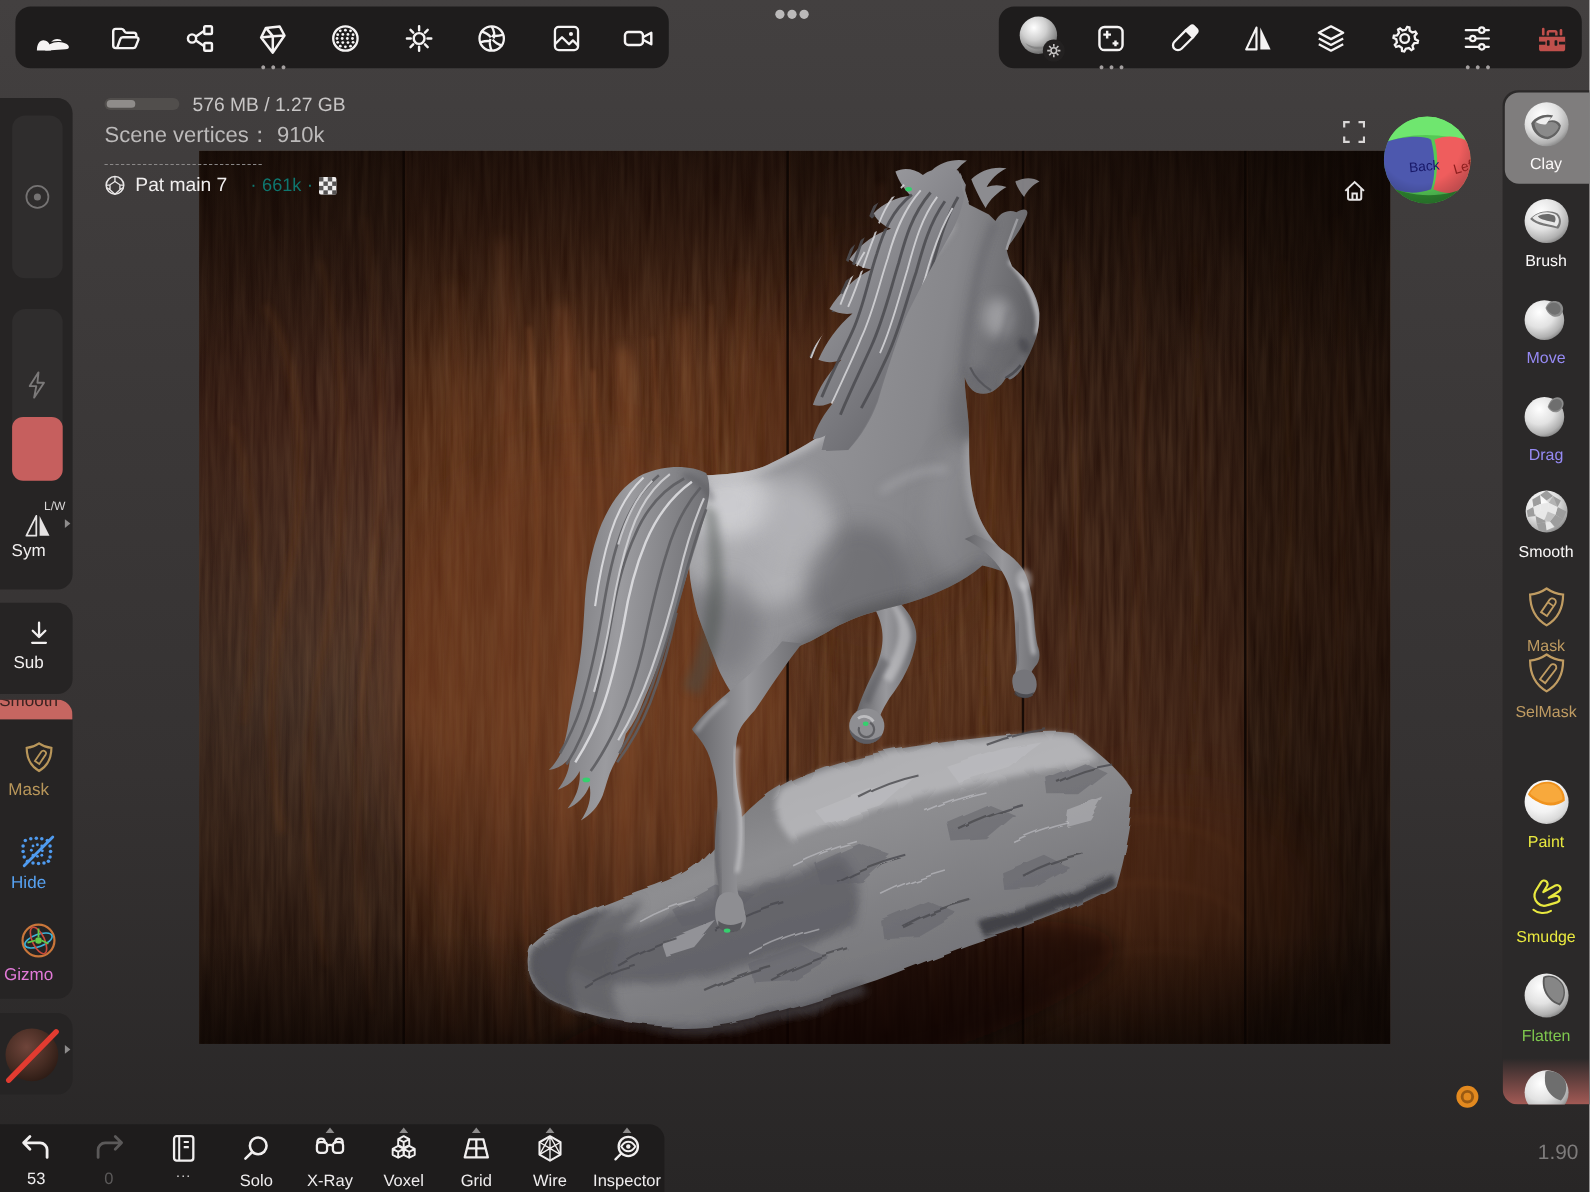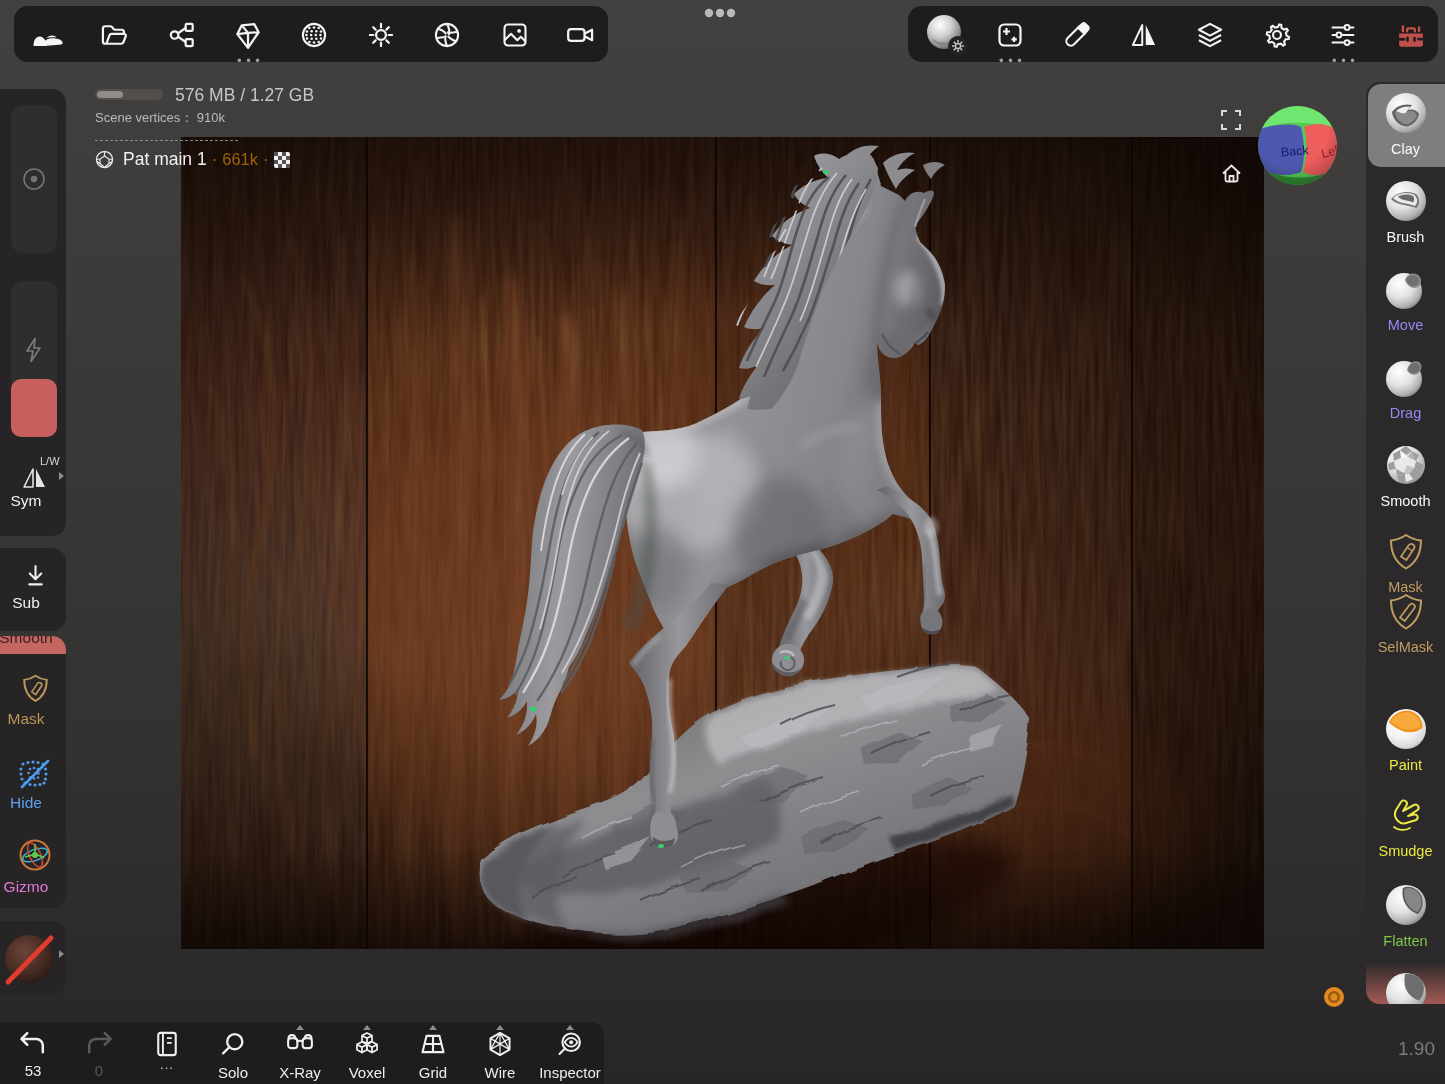--- a/index.html
+++ b/index.html
@@ -593,29 +593,29 @@
       <circle cx="28" cy="5" r="4.2"></circle>
     </g>
   </svg>
 
 <div class="abs" style="left:95px;top:88px;width:400px;">
   <div style="position:relative;height:13px;">
     <div style="position:absolute;left:0;top:1px;width:68px;height:11px;background:#514e4c;border-radius:6px;"></div>
     <div style="position:absolute;left:2px;top:3px;width:26px;height:7px;background:#8f8c8a;border-radius:4px;"></div>
     <span style="position:absolute;left:80px;top:-3px;font-size:17.5px;color:#c8c6c6;">576 MB / 1.27 GB</span>
   </div>
-  <div style="margin-top:8px;font-size:13px;color:#bcbaba;">Scene vertices：&nbsp;910k</div>
+  <div style="margin-top:8px;font-size:20px;color:#bcbaba;">Scene vertices：&nbsp;910k</div>
   <div style="margin-top:13px;width:143px;border-top:1.5px dashed #8a8888;"></div>
   <div style="margin-top:8px;display:flex;align-items:center;color:#f1efef;font-size:17.5px;">
     <svg width="19" height="19" viewBox="0 0 19 19" style="margin-right:9px">
         <circle cx="9.5" cy="9.5" r="8" fill="none" stroke="#e8e6e6" stroke-width="1.4"></circle>
         <path d="M9.5,1.5 L9.5,6 M9.5,6 L5,9 M9.5,6 L14,9 M5,9 L5,13.5 M14,9 L14,13.5 M5,13.5 L9.5,17.5 M14,13.5 L9.5,17.5 M1.5,9.5 L5,9 M17.5,9.5 L14,9 M5,13.5 L1.8,11.5 M14,13.5 L17.2,11.5" stroke="#e8e6e6" stroke-width="1.2" fill="none"></path>
       </svg>
-    <span>Pat main 1</span>
-    <span style="color:#a16207;">&nbsp;·&nbsp;<span style="font-size:16.5px">661k</span>&nbsp;·&nbsp;</span>
+    <span>Pat main 7</span>
+    <span style="color:#0f766e;margin-left:16px;">&nbsp;·&nbsp;<span style="font-size:16.5px">661k</span>&nbsp;·&nbsp;</span>
     <svg width="16" height="16" viewBox="0 0 16 16">
         <rect width="16" height="16" rx="2" fill="#f1efef"></rect>
         <g fill="#555353">
           <rect x="0" y="0" width="4" height="4"></rect>
           <rect x="8" y="0" width="4" height="4"></rect>
           <rect x="4" y="4" width="4" height="4"></rect>
           <rect x="12" y="4" width="4" height="4"></rect>
           <rect x="0" y="8" width="4" height="4"></rect>
           <rect x="8" y="8" width="4" height="4"></rect>
           <rect x="4" y="12" width="4" height="4"></rect>

